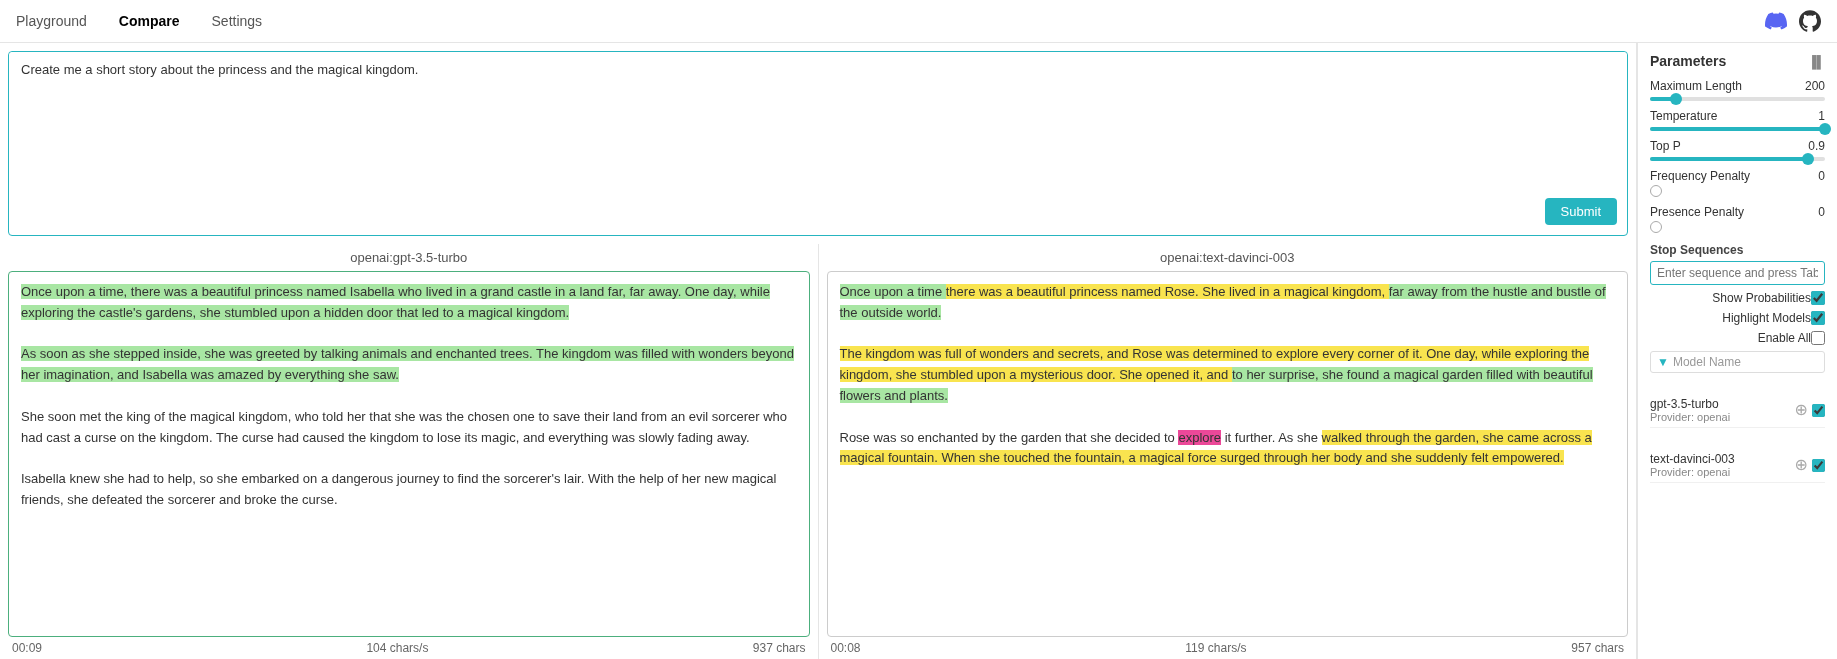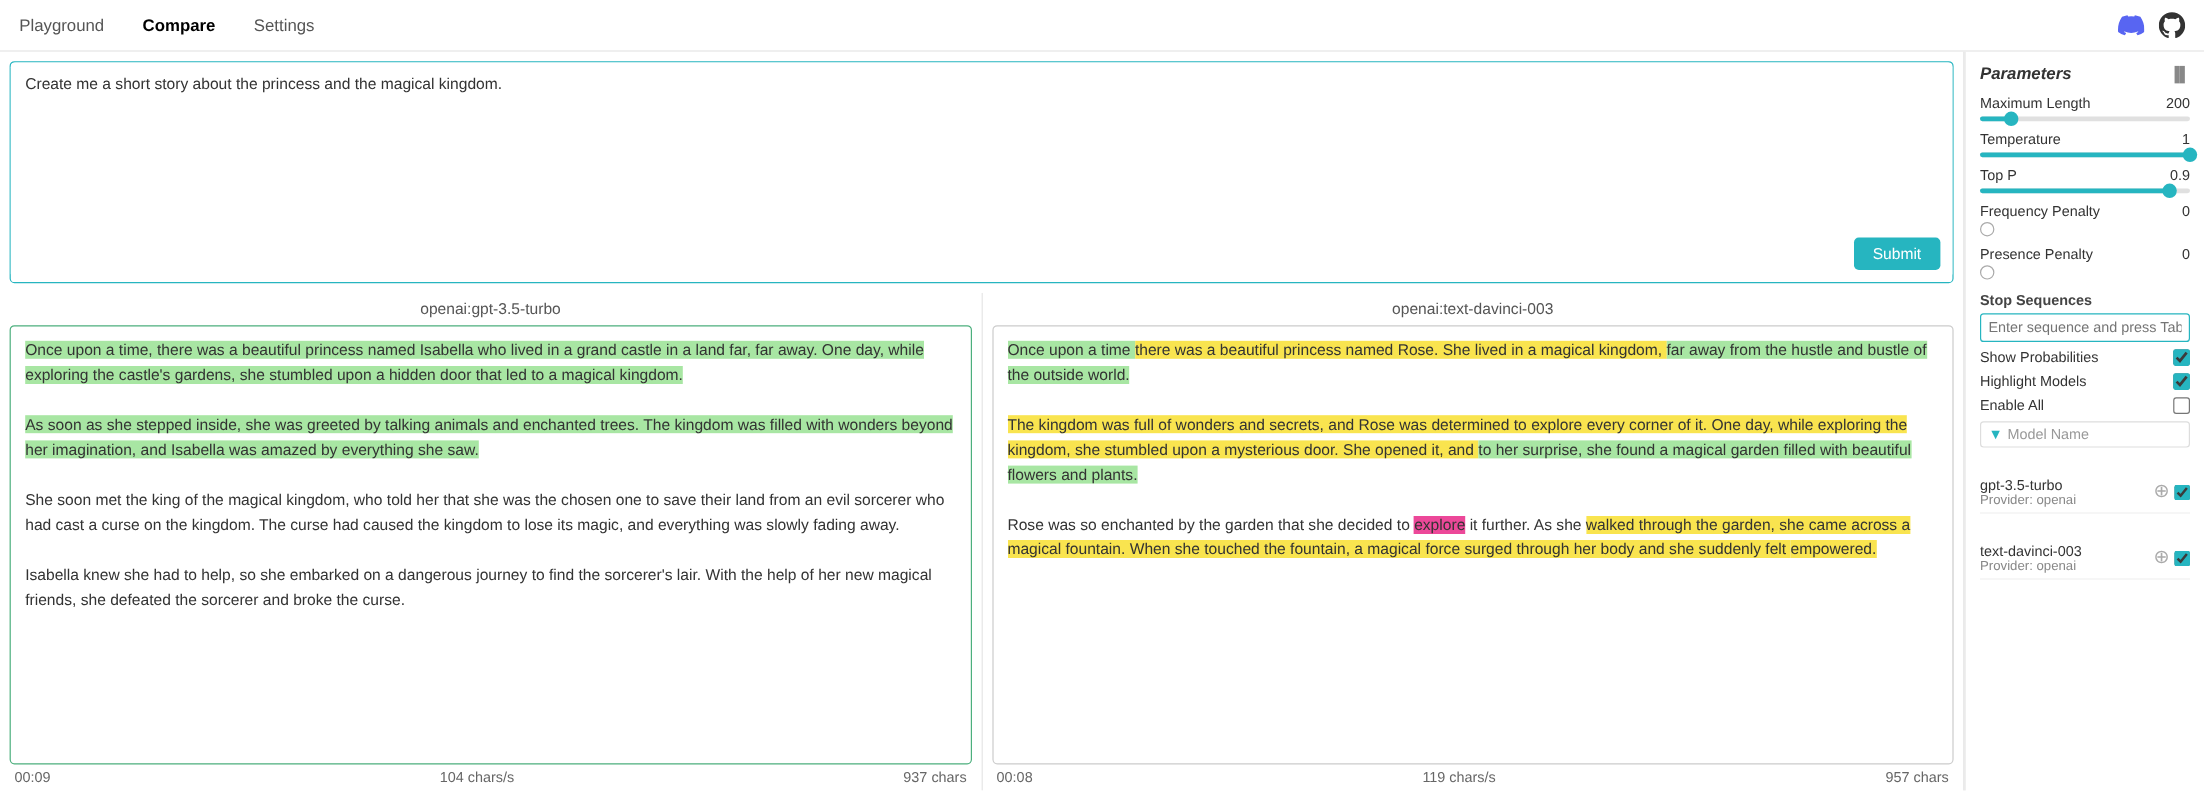--- a/index.html
+++ b/index.html
@@ -31,33 +31,33 @@
     .output-body.right { border-color: #ccc; }
     .output-footer { display: flex; justify-content: space-between; padding: 4px 12px; font-size: 12px; color: #666; flex-shrink: 0; }
 
     
     .hl-green { background-color: #a8e6a3; }
     .hl-yellow { background-color: #f9e44f; }
     .hl-blue { background-color: #ec4899; }
 
     
     .right-panel { width: 200px; flex-shrink: 0; padding: 10px 12px; overflow-y: auto; border-left: 1px solid #e5e5e5; }
-    .panel-title { font-size: 14px; font-weight: 600; margin-bottom: 10px; display: flex; justify-content: space-between; align-items: flex-end; font-style: italic; }
+    .panel-title { font-size: 14px; font-weight: 600; margin-bottom: 10px; display: flex; justify-content: space-between; align-items: flex-end; }
     .panel-title-icon { color: #888; font-size: 12px; }
 
     .param-label { font-size: 12px; color: #333; margin-bottom: 2px; margin-top: 8px; display: flex; justify-content: space-between; }
     .param-value { font-size: 12px; color: #333; font-weight: 500; }
     .slider-track { width: 100%; height: 4px; background: #e0e0e0; border-radius: 2px; position: relative; margin: 4px 0 8px; }
     .slider-fill { height: 4px; background: #26b5c0; border-radius: 2px; position: absolute; left: 0; top: 0; }
     .slider-thumb { width: 12px; height: 12px; background: #26b5c0; border-radius: 50%; position: absolute; top: -4px; transform: translateX(-50%); }
 
     .section-label { font-size: 12px; font-weight: 600; margin-top: 10px; margin-bottom: 4px; color: #444; }
     .stop-seq-input { width: 100%; border: 1px solid #26b5c0; border-radius: 3px; padding: 4px 6px; font-size: 12px; color: #999; outline: none; }
 
-    .toggle-row { display: flex; justify-content: space-between; align-items: center; margin: 6px 0; font-size: 12px; }
+    .toggle-row { display: flex; justify-content: flex-end; align-items: center; margin: 6px 0; font-size: 12px; }
     .toggle-check { width: 14px; height: 14px; accent-color: #26b5c0; cursor: pointer; }
 
     .model-filter { display: flex; align-items: center; gap: 4px; border: 1px solid #ddd; border-radius: 3px; padding: 3px 6px; margin: 6px 0; font-size: 12px; color: #999; }
     .filter-icon { color: #26b5c0; font-size: 12px; }
 
     .model-row { display: flex; justify-content: space-between; align-items: center; margin: 20px 0; padding: 4px 0; border-bottom: 1px solid #f0f0f0; }
     .model-info .model-name { font-size: 12px; font-weight: 500; color: #333; }
     .model-info .model-provider { font-size: 11px; color: #888; }
     .model-actions { display: flex; gap: 4px; align-items: center; }
     .model-add-btn { font-size: 16px; color: #aaa; cursor: pointer; line-height: 1; }

